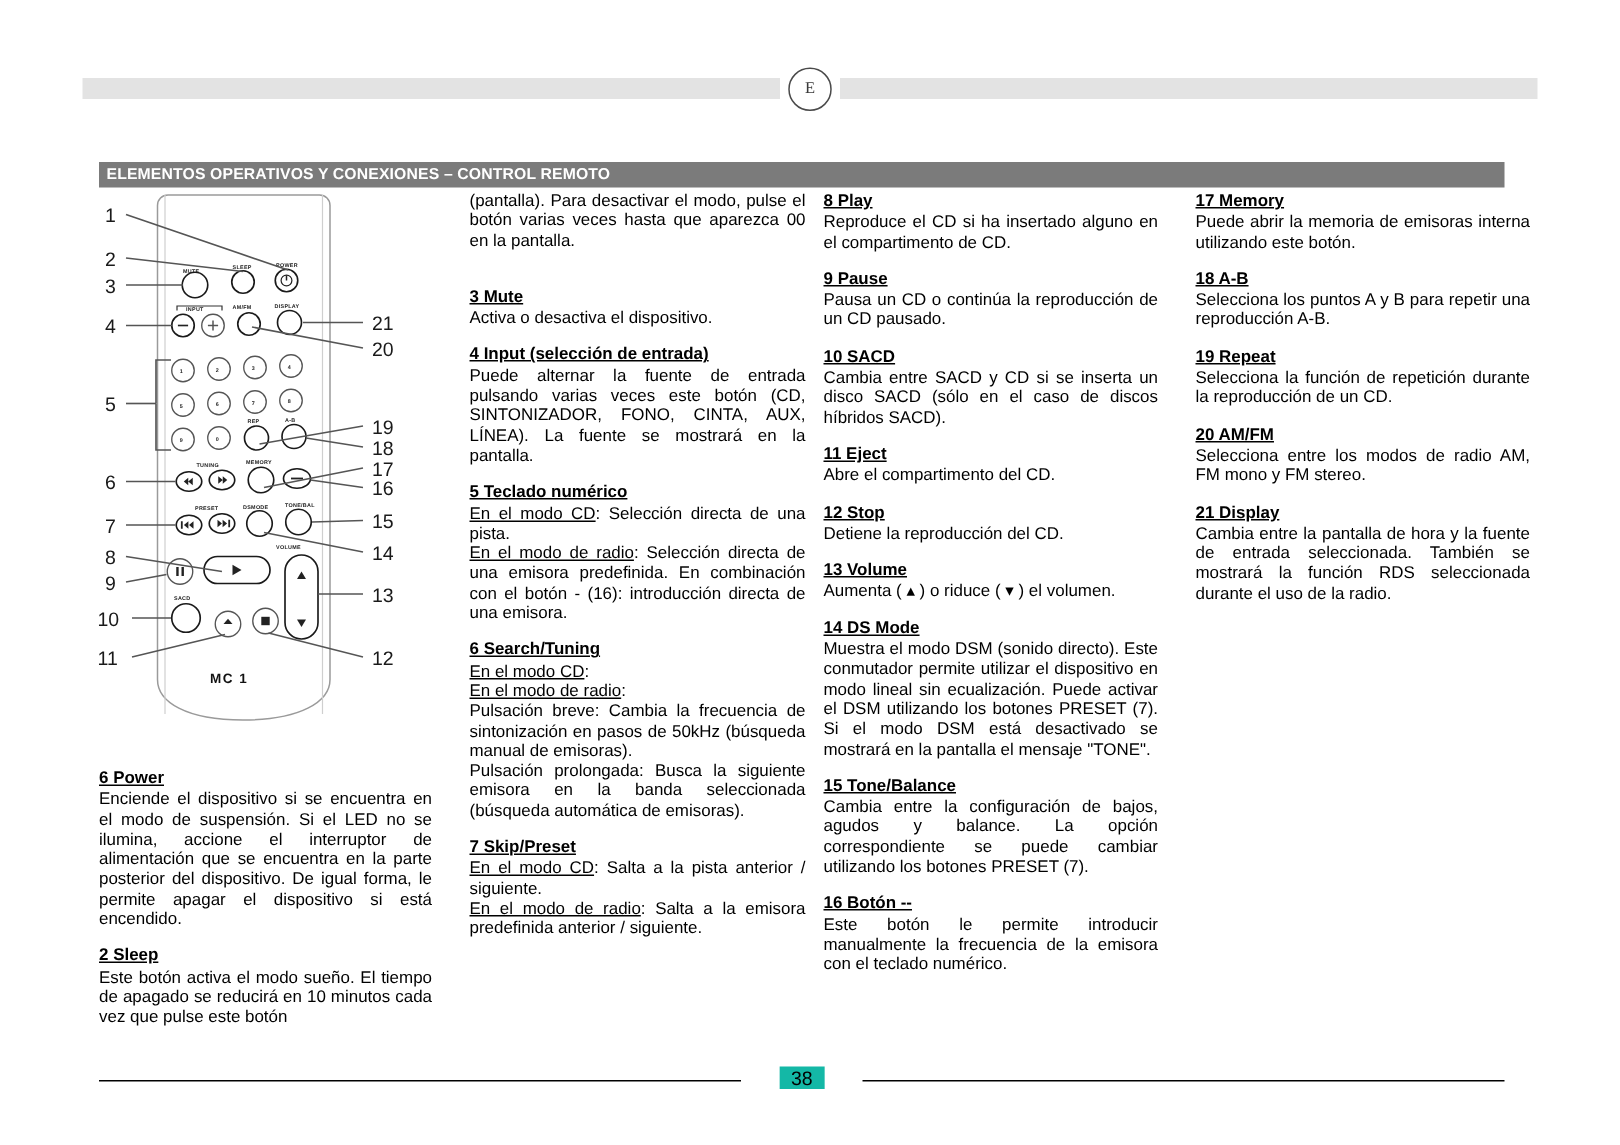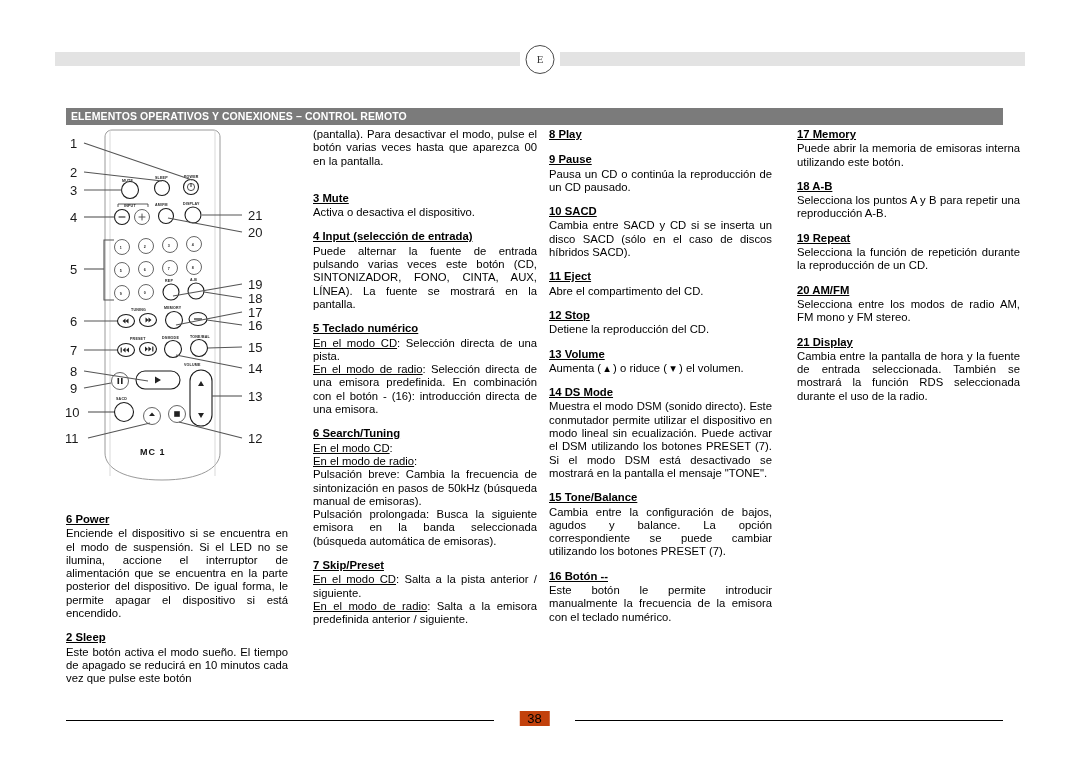--- a/index.html
+++ b/index.html
@@ -111,21 +111,21 @@
     background: #000000;
   }
   .footer .rule-l { left: 0;  width: 428px; }
   .footer .rule-r { right: 0; width: 428px; }
   .footer .pageno {
     position: absolute;
     left: 50%;
     top: -3px;
     transform: translateX(-50%);
     font-size: 13px;
-    background: #c2410c;
+    background: #14b8a6;
     padding: 0 8px;
     text-align: right;
   }
 
   
   .remote-figure {
     position: absolute;
     left: 60px;
     top: 128px;
     width: 230px;
@@ -394,20 +394,21 @@
   <div class="entry">
     <div class="entry-title">7  Skip/Preset</div>
     <div class="entry-body"><span class="uline">En el modo CD</span><span>: Salta a la pista anterior / siguiente.</span></div>
     <div class="entry-body"><span class="uline">En el modo de radio</span><span>: Salta a la emisora predefinida anterior / siguiente.</span></div>
   </div>
 </div>
 
 <div class="col col3">
   <div class="entry">
     <div class="entry-title">8  Play</div>
+    <div class="entry-body">Reproduce el CD si ha insertado alguno en el compartimento de CD.</div>
   </div>
   <div class="entry">
     <div class="entry-title">9  Pause</div>
     <div class="entry-body">Pausa un CD o continúa la reproducción de un CD pausado.</div>
   </div>
   <div class="entry">
     <div class="entry-title">10  SACD</div>
     <div class="entry-body">Cambia entre SACD y CD si se inserta un disco SACD (sólo en el caso de discos híbridos SACD).</div>
   </div>
   <div class="entry">

